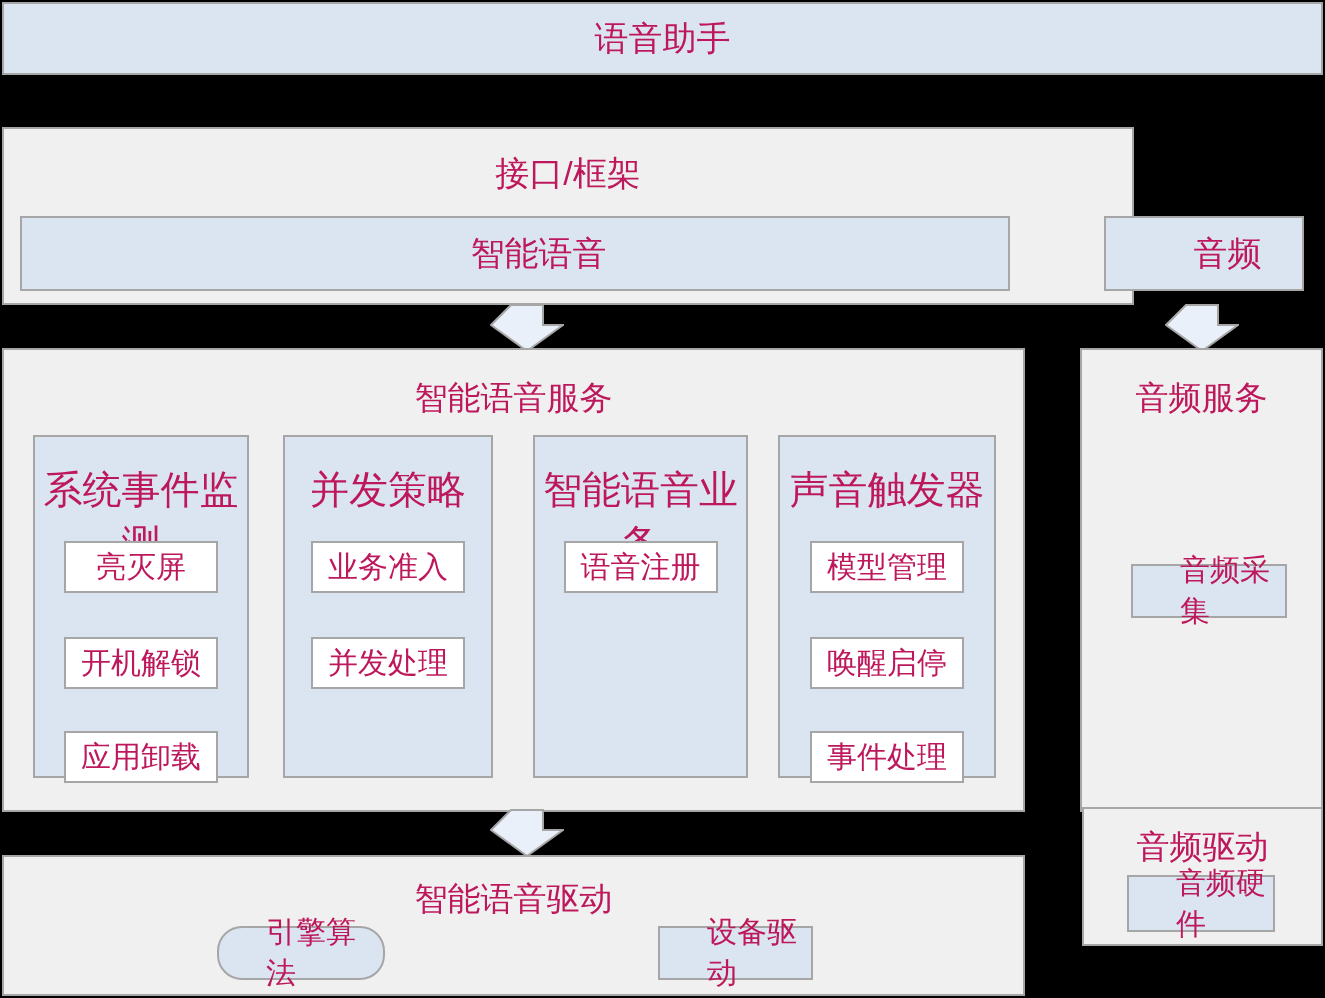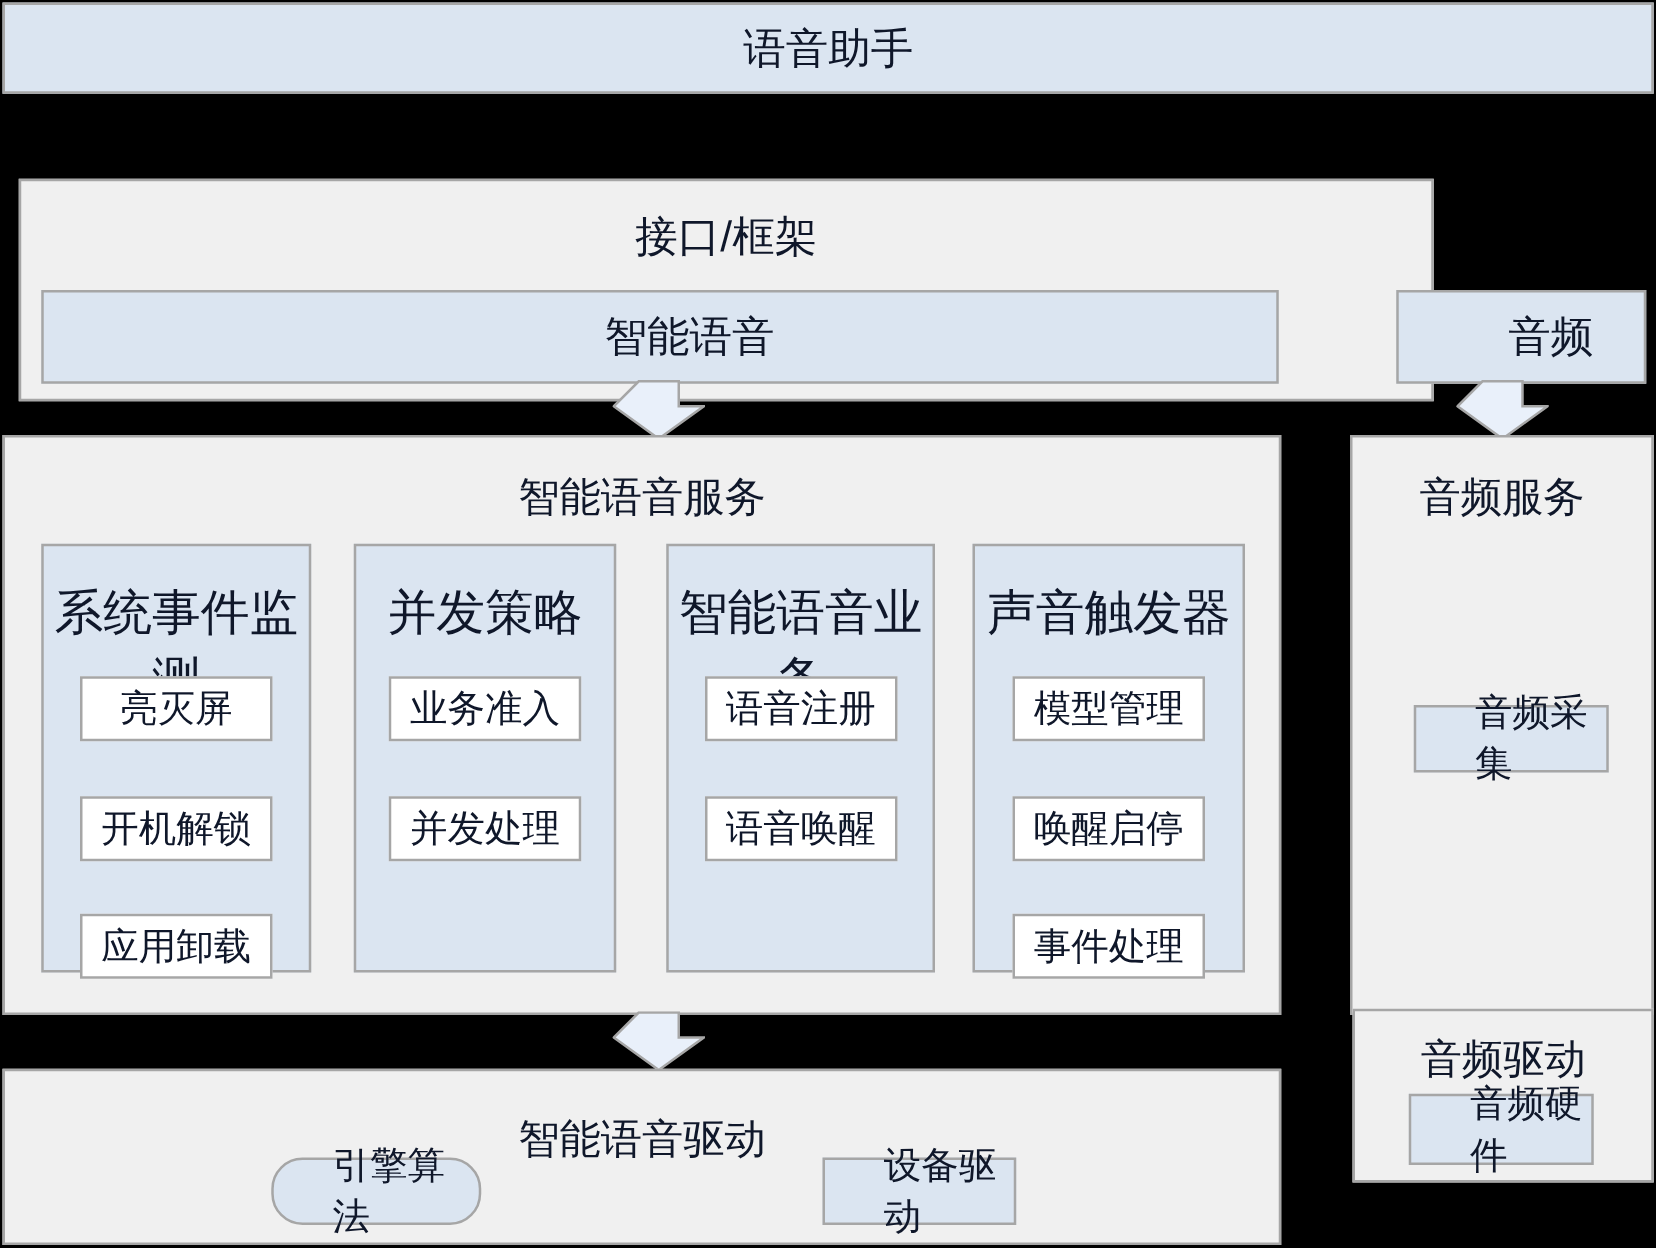--- a/index.html
+++ b/index.html
@@ -1,30 +1,30 @@
 <!DOCTYPE html>
 <html><head>
 <meta charset="utf-8">
 <style>
   html,body{margin:0;padding:0;background:#000;}
   .canvas{
     position:relative;width:1325px;height:998px;background:#000000;
-    font-family:"Liberation Sans","DejaVu Sans",sans-serif;color:#0f172a;
+    font-family:"Liberation Sans","DejaVu Sans",sans-serif;color:#be185d;
     overflow:hidden;
   }
   .panel{position:absolute;box-sizing:border-box;border:2px solid #a6a6a6;}
   .gray{background:#f0f0f0;}
   .blue{background:#dbe5f1;}
   .center{display:flex;align-items:center;justify-content:center;}
 
   
   .header-bar{left:2px;top:2px;width:1321px;height:73px;font-size:34px;}
 
   
-  .framework{left:2px;top:143px;width:1132px;height:178px;margin-left:13px;}
+  .framework{left:2px;top:127px;width:1132px;height:178px;}
   .fw-title{text-align:center;padding-top:22px;font-size:34px;}
   .fw-voice{position:absolute;left:16px;top:87px;width:990px;height:75px;font-size:34px;}
   .fw-audio{position:absolute;left:1100px;top:87px;width:200px;height:75px;font-size:34px;}
   .inner{box-sizing:border-box;border:2px solid #a6a6a6;background:#dbe5f1;padding-left:47px;}
 
   
   .voice-service{left:2px;top:348px;width:1023px;height:464px;}
   .section-title{text-align:center;padding-top:26px;font-size:33px;}
   .column{position:absolute;top:85px;height:343px;box-sizing:border-box;
           border:2px solid #a6a6a6;background:#dbe5f1;}
@@ -38,21 +38,21 @@
              box-sizing:border-box;border:2px solid #a6a6a6;
              display:flex;align-items:center;justify-content:center;font-size:30px;margin-top:21px;}
   .row1{top:83px;} .row2{top:179px;} .row3{top:273px;}
 
   
   .audio-service{left:1080px;top:348px;width:243px;height:464px;}
   .audio-capture{position:absolute;left:49px;top:214px;width:156px;height:54px;font-size:30px;}
 
   
   .voice-driver{left:2px;top:855px;width:1023px;height:141px;}
-  .driver-title{text-align:center;padding-top:32px;font-size:33px;}
+  .driver-title{text-align:center;padding-top:20px;font-size:33px;}
   .engine-box{position:absolute;left:213px;top:69px;width:168px;height:54px;font-size:30px;border-radius:25px;}
   .device-box{position:absolute;left:654px;top:69px;width:155px;height:54px;font-size:30px;}
 
   .audio-driver{left:1082px;top:807px;width:241px;height:139px;}
   .audio-driver .driver-title{padding-top:16px;}
   .hw-box{position:absolute;left:43px;top:66px;width:148px;height:57px;font-size:30px;}
 
   
   .arrow{position:absolute;width:74px;height:48px;}
   .arrow-a1{left:490px;top:304px;}
@@ -98,21 +98,20 @@
 
     <div class="column col-c2">
       <div class="col-title">并发策略</div>
       <div class="white-box row1">业务准入</div>
       <div class="white-box row2">并发处理</div>
     </div>
 
     <div class="column col-c3">
       <div class="col-title">智能语音业务</div>
       <div class="white-box row1">语音注册</div>
-      <div class="white-box row2">语音唤醒</div>
     </div>
 
     <div class="column col-c4">
       <div class="col-title">声音触发器</div>
       <div class="white-box row1">模型管理</div>
       <div class="white-box row2">唤醒启停</div>
       <div class="white-box row3">事件处理</div>
     </div>
   </div>
 

